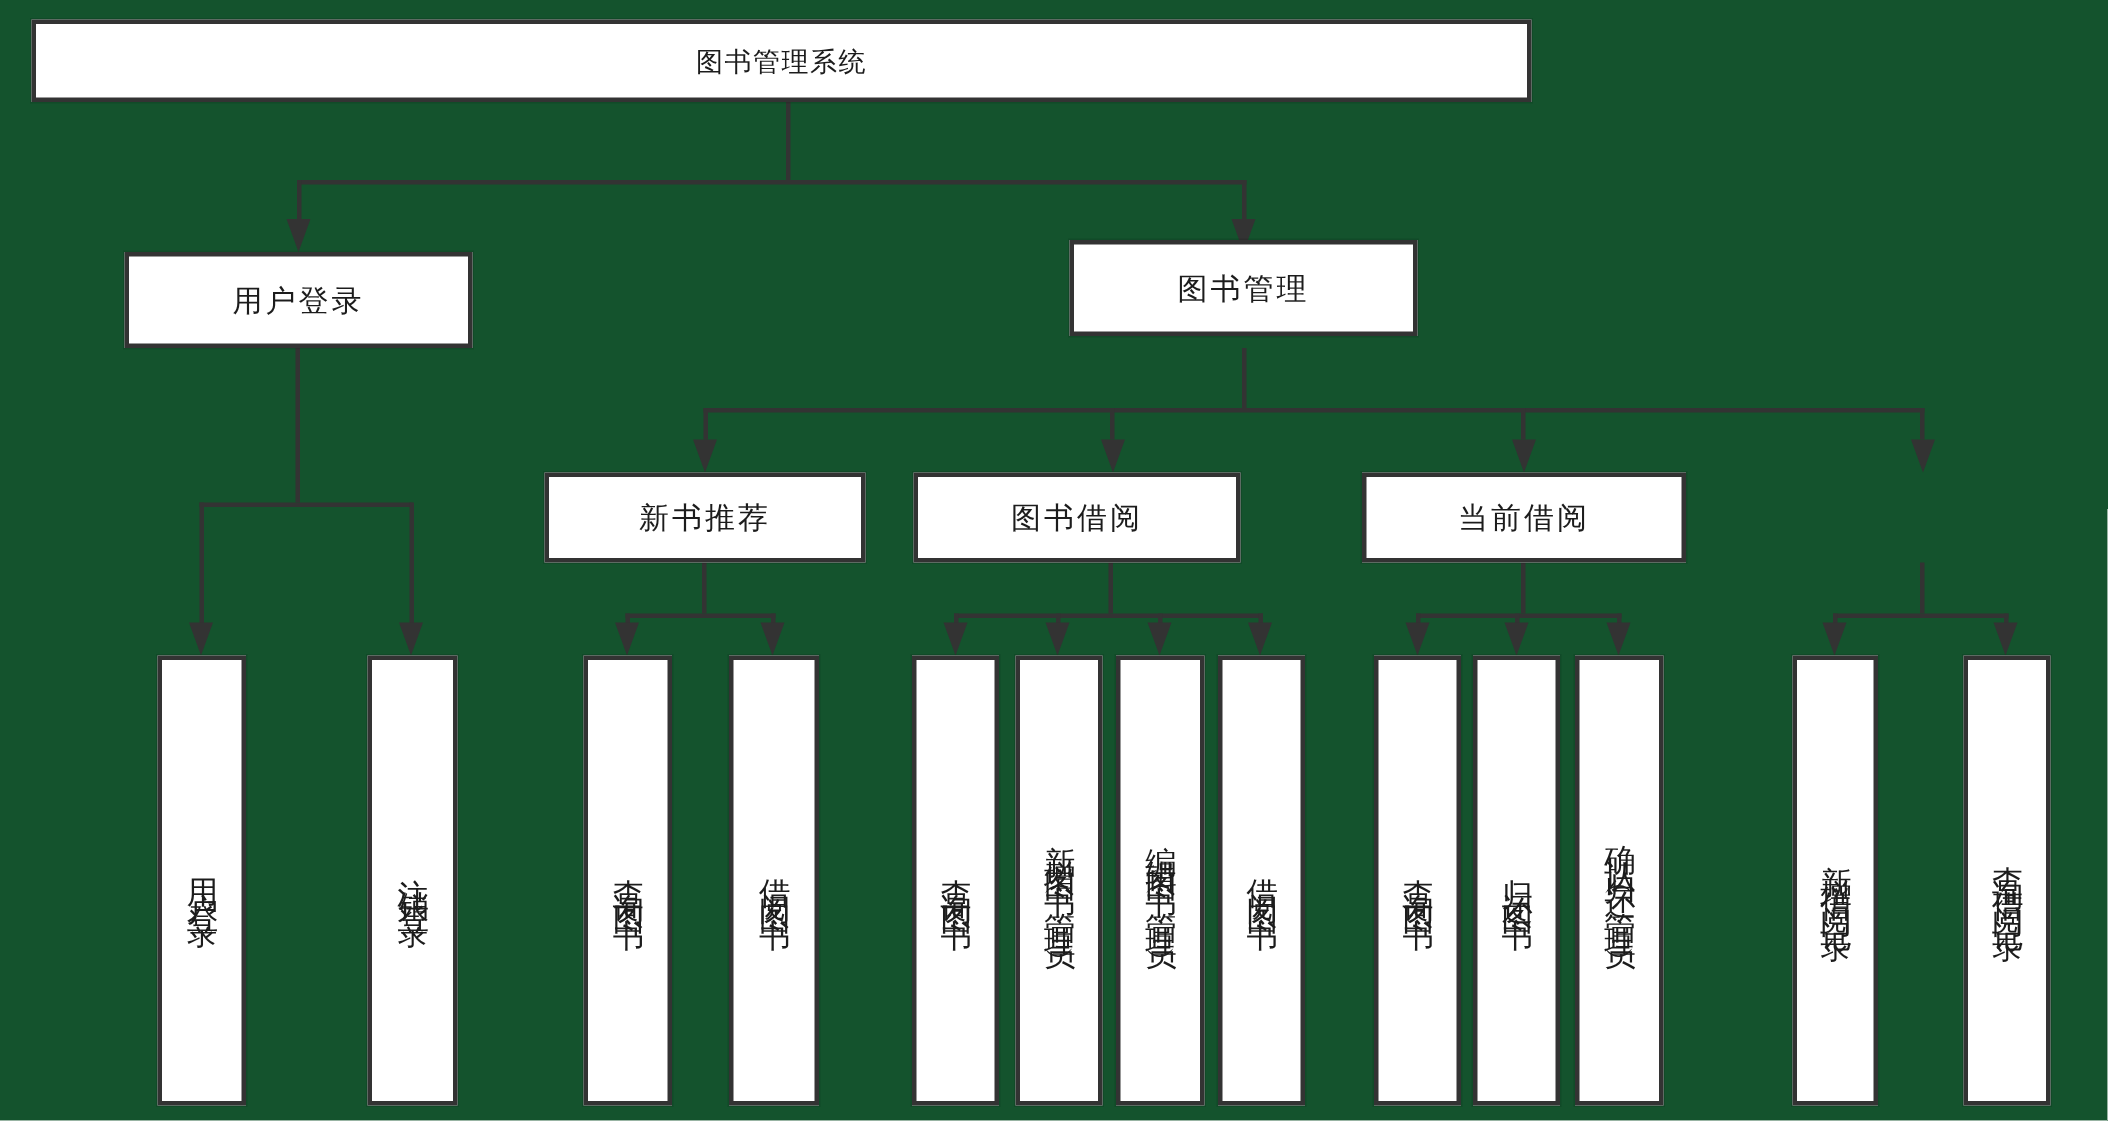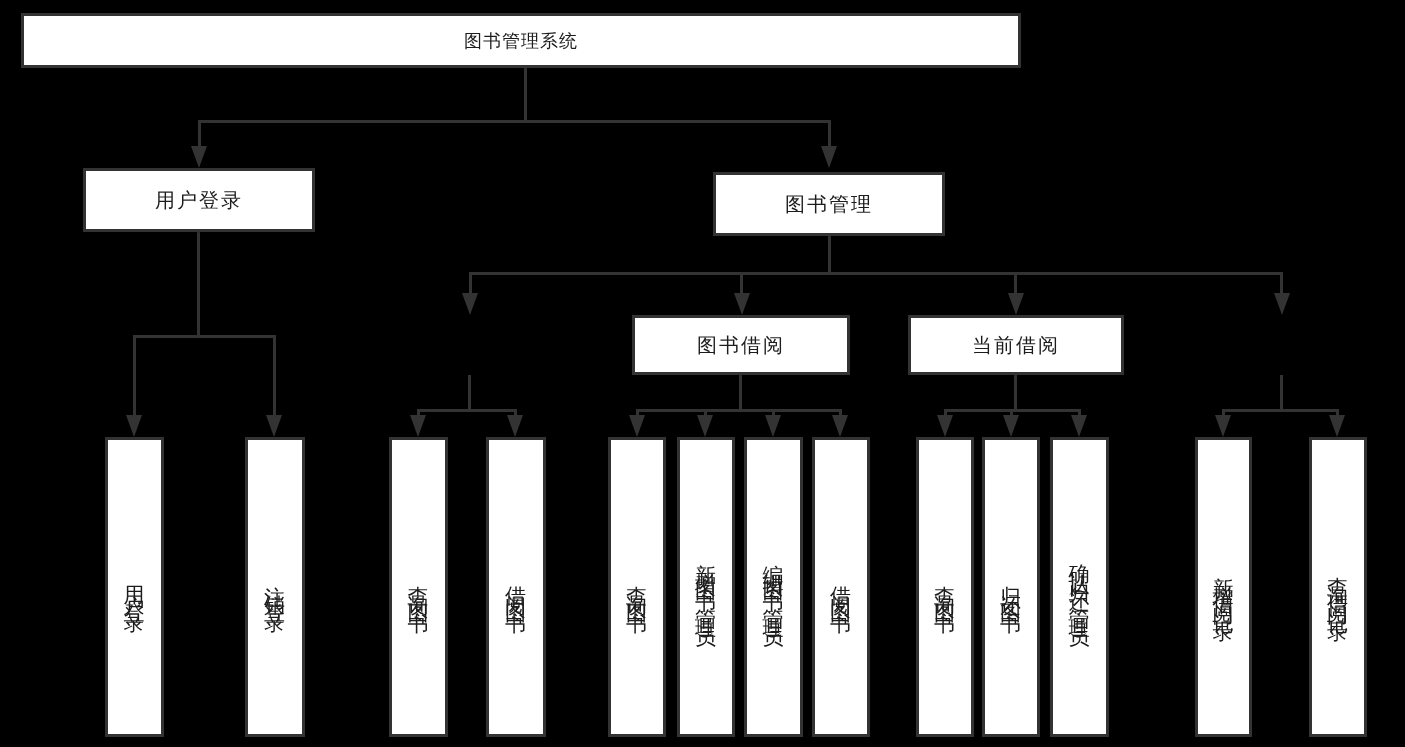--- a/index.html
+++ b/index.html
@@ -1,21 +1,21 @@
 <!DOCTYPE html>
 <html><head>
 <meta charset="utf-8">
 <style>
   :root{
     --line:#333333;
     --text:#1c1c1c;
   }
   html,body{margin:0;padding:0;background:#ffffff;}
   body{font-family:"Liberation Sans","DejaVu Sans",sans-serif;}
-  #stage{position:relative;width:1405px;height:747px;background:#000000;overflow:hidden;}
+  #stage{position:relative;width:1405px;height:747px;background:#14532d;overflow:hidden;}
 
   .node{
     position:absolute;
     background:#ffffff;
     border:3px solid var(--line);
     box-shadow:0 0 0 1px rgba(0,0,0,0.10);
     display:flex;align-items:center;justify-content:center;
     box-sizing:border-box;
     z-index:2;
   }
@@ -55,36 +55,39 @@
   <div class="vline" style="left:524px;top:68px;height:52px;"></div>
   <div class="hline" style="left:198px;top:120px;width:633px;"></div>
   <div class="vline" style="left:198px;top:120px;height:28px;"></div>
   <div class="arrow" style="left:191px;top:146px;"></div>
   <div class="vline" style="left:828px;top:120px;height:28px;"></div>
   <div class="arrow" style="left:821px;top:146px;"></div>
 
   <div class="node hnode" style="left:83px;top:168px;width:232px;height:64px;">
     <span class="node-label">用户登录</span>
   </div>
-  <div class="node hnode" style="left:713px;top:172px;width:232px;height:64px;">
+  <div class="node hnode" style="left:713px;top:160px;width:232px;height:64px;">
     <span class="node-label">图书管理</span>
   </div>
 
   <div class="vline" style="left:828px;top:232px;height:40px;"></div>
   <div class="hline" style="left:469px;top:272px;width:814px;"></div>
   <div class="vline" style="left:469px;top:272px;height:21px;"></div>
   <div class="arrow" style="left:462px;top:293px;"></div>
   <div class="vline" style="left:740px;top:272px;height:21px;"></div>
   <div class="arrow" style="left:734px;top:293px;"></div>
   <div class="vline" style="left:1014px;top:272px;height:21px;"></div>
   <div class="arrow" style="left:1008px;top:293px;"></div>
   <div class="vline" style="left:1280px;top:272px;height:21px;"></div>
   <div class="arrow" style="left:1274px;top:293px;"></div>
 
-  <div class="node hnode" style="left:632px;top:315px;width:218px;height:60px;align-items:center;">
+  <div class="node hnode" style="left:363px;top:315px;width:214px;height:60px;">
+    <span class="node-label">新书推荐</span>
+  </div>
+  <div class="node hnode" style="left:609px;top:315px;width:218px;height:60px;align-items:center;">
     <span class="node-label">图书借阅</span>
   </div>
   <div class="node hnode" style="left:908px;top:315px;width:216px;height:60px;">
     <span class="node-label">当前借阅</span>
   </div>
 
   <div class="vline" style="left:197px;top:232px;height:103px;"></div>
   <div class="hline" style="left:133px;top:335px;width:142px;"></div>
   <div class="vline" style="left:133px;top:335px;height:81px;"></div>
   <div class="arrow" style="left:126px;top:415px;"></div>

